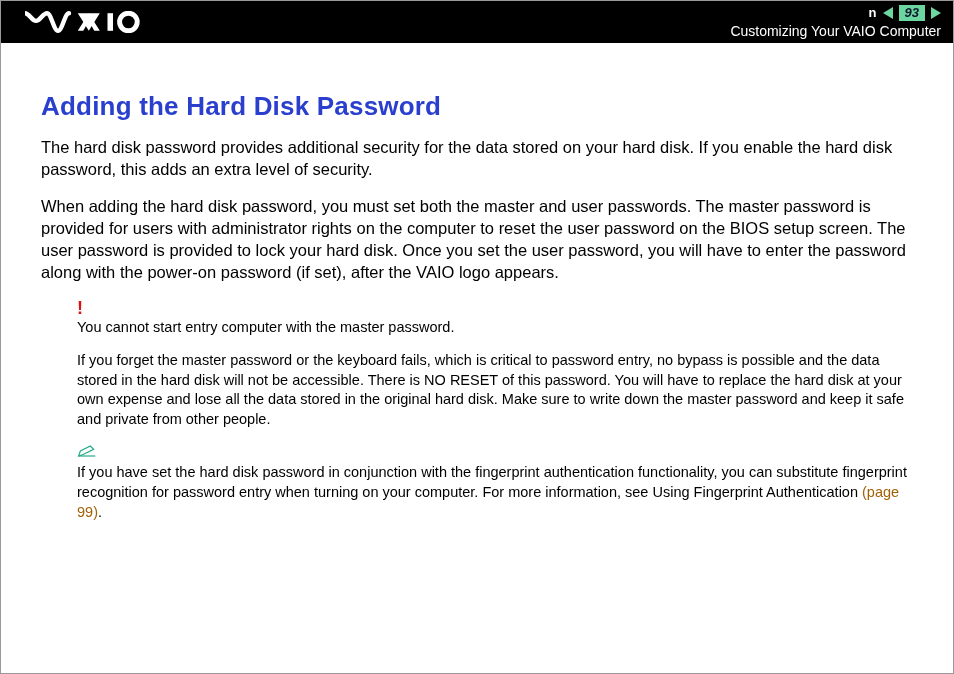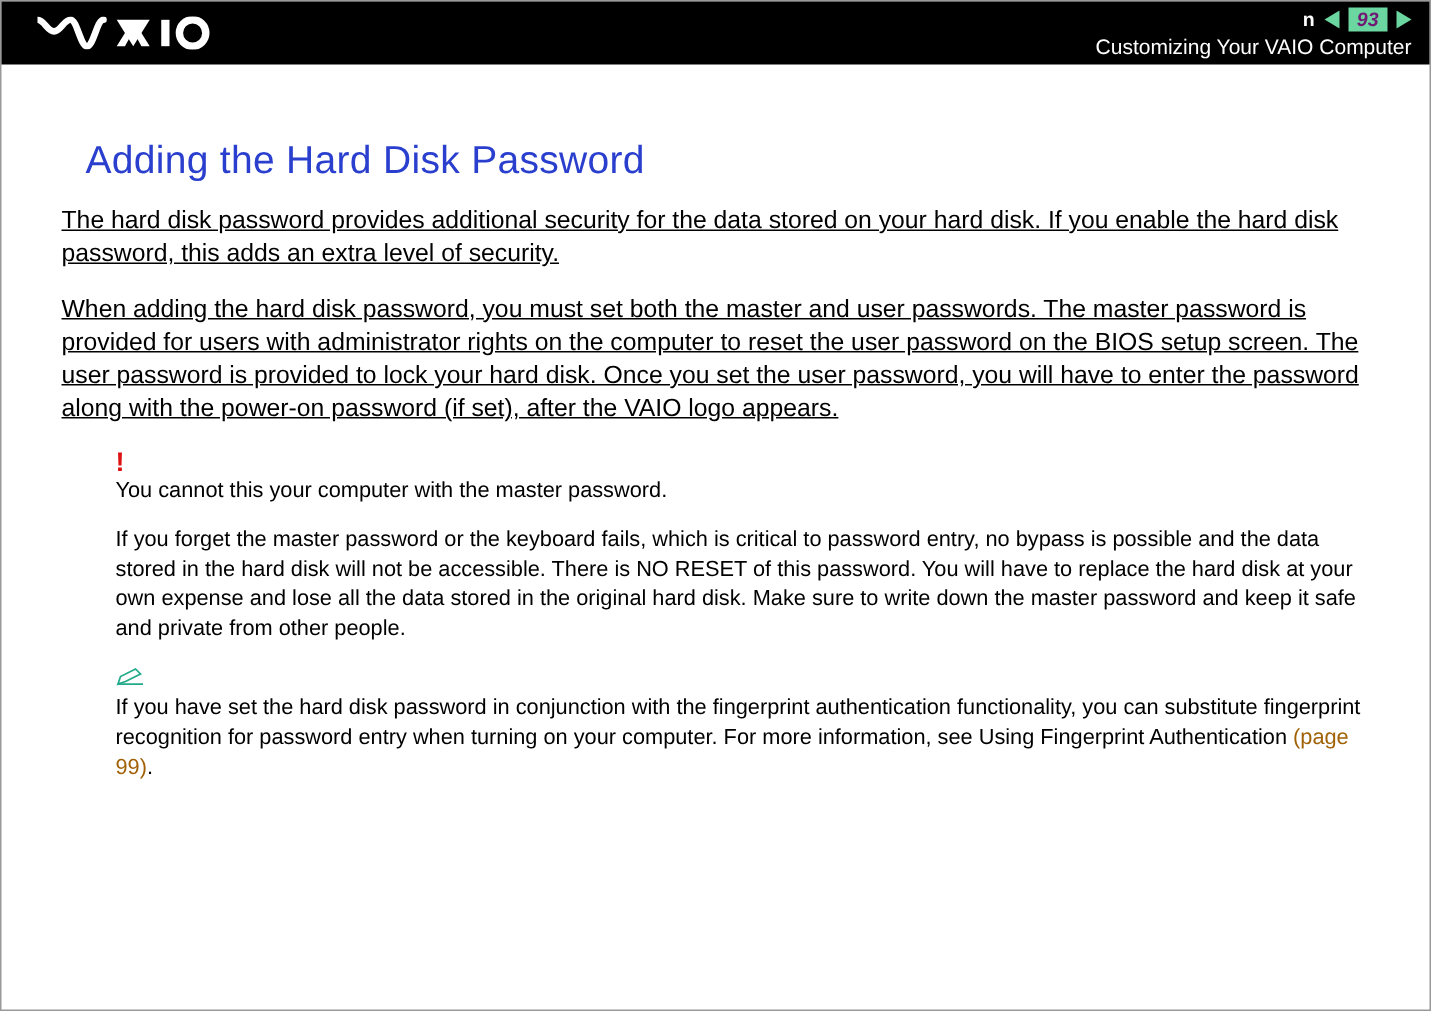--- a/index.html
+++ b/index.html
@@ -11,28 +11,28 @@
     padding: 0 12px 0 24px;
   }
   .logo { display: flex; align-items: center; height: 100%; }
   .logo svg { height: 22px; width: auto; fill: #fff; }
   .header-right { text-align: right; font-size: 13px; line-height: 1.2; }
   .nav-line { display: flex; align-items: center; justify-content: flex-end; gap: 6px; margin-bottom: 2px; }
   .nav-arrow { width: 0; height: 0; display: inline-block; }
   .nav-arrow.left  { border-top:6px solid transparent; border-bottom:6px solid transparent; border-right:10px solid #6bd6a0; }
   .nav-arrow.right { border-top:6px solid transparent; border-bottom:6px solid transparent; border-left:10px solid #6bd6a0; }
   .page-num-box {
-    background: #6bd6a0; color:#701a75; font-weight:bold; font-style: italic;
+    background: #6bd6a0; color:#0f172a; font-weight:bold; font-style: italic;
     padding: 0 6px; font-size: 13px; height: 16px; line-height:16px;
   }
   .header-sub { color:#fff; font-weight:normal; font-size:14px; }
   .nline { font-weight: bold; }
   .content { padding: 48px 40px 0 40px; color:#000; }
-  h1 { color: #2a3fce; font-weight: normal; font-size: 26px; margin-bottom: 14px; letter-spacing: 0.2px; margin-left: 16px; }
-  p.body { font-size: 16.5px; line-height: 1.35; margin-bottom: 14px; text-decoration: underline; }
+  h1 { color: #2a3fce; font-weight: bold; font-size: 26px; margin-bottom: 14px; letter-spacing: 0.2px; }
+  p.body { font-size: 16.5px; line-height: 1.35; margin-bottom: 14px; }
   .note-block { padding-left: 36px; font-family: "Helvetica Neue", Arial, sans-serif; }
   .note-block .icon-row { height: 18px; margin-bottom: 2px; }
   .note-block p { font-size: 14.5px; line-height: 1.35; margin-bottom: 14px; font-family: Arial, sans-serif; }
   .note-block p { font-family: "Arial Narrow", Arial, sans-serif; letter-spacing: 0; }
   .note-block p { font-stretch: condensed; }
   .excl { color: #d11; font-weight: bold; font-size: 18px; }
   .pencil svg { height: 16px; width: 20px; }
   .bold { font-weight: normal; }
   .link-ref { font-weight: normal; color: #a16207; }
   .narrow { font-family: Arial, sans-serif; font-size:14.5px; line-height:1.35; }
@@ -67,21 +67,21 @@
   <div class="content">
     <h1>Adding the Hard Disk Password</h1>
 
     <p class="body">The hard disk password provides additional security for the data stored on your hard disk. If you enable the hard disk password, this adds an extra level of security.</p>
     <p class="body">When adding the hard disk password, you must set both the master and user passwords. The master password is provided for users with administrator rights on the computer to reset the user password on the BIOS setup screen. The user password is provided to lock your hard disk. Once you set the user password, you will have to enter the password along with the power-on password (if set), after the VAIO logo appears.</p>
 
     <div class="note-block">
       <div class="icon-row">
         <span class="excl">!</span>
       </div>
-      <p class="narrow">You cannot this your computer with the master password.</p>
+      <p class="narrow">You cannot start entry computer with the master password.</p>
       <p class="narrow">If you forget the master password or the keyboard fails, which is critical to password entry, no bypass is possible and the data stored in the hard disk will not be accessible. There is NO RESET of this password. You will have to replace the hard disk at your own expense and lose all the data stored in the original hard disk. Make sure to write down the master password and keep it safe and private from other people.</p>
 
       <div class="icon-row">
         <span class="pencil">
           <svg viewBox="0 0 24 16">
             <path d="M2 14 L 4 8 L 16 2 L 20 6 L 8 12 Z" fill="none" stroke="#2a8" stroke-width="1.4"></path>
             <path d="M2 14 L 22 14" stroke="#2a8" stroke-width="1.4"></path>
           </svg>
         </span>
       </div>

